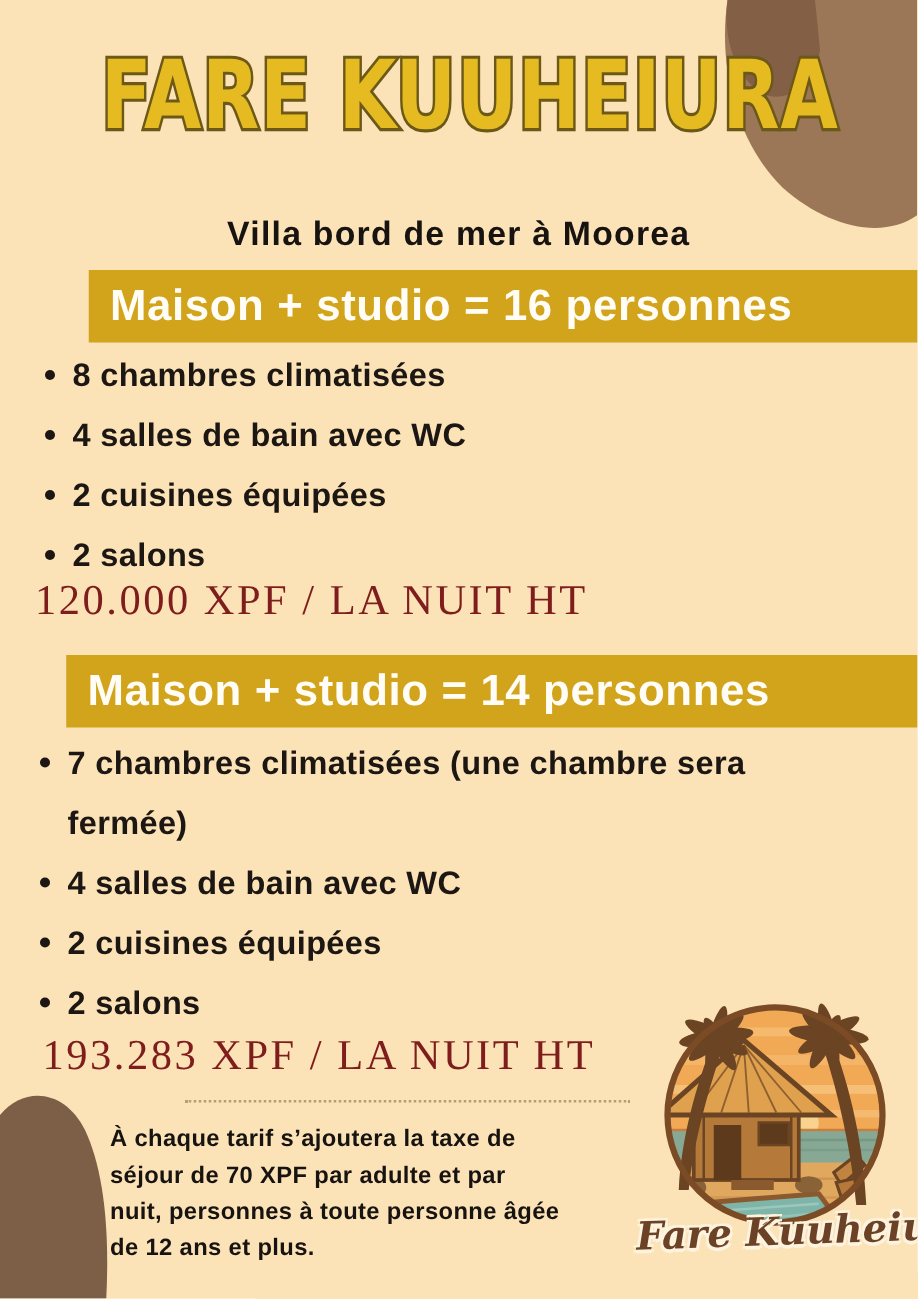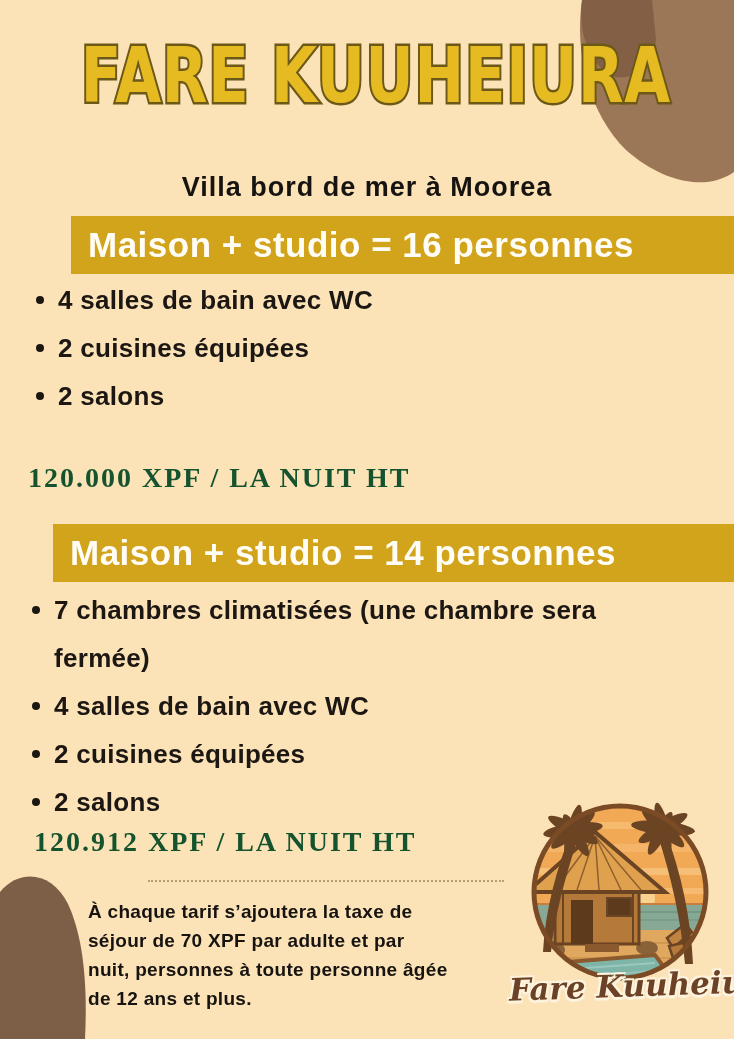--- a/index.html
+++ b/index.html
@@ -75,24 +75,24 @@
   .bullets .dot {
     position: absolute;
     left: 2px; top: 20px;
     width: 8px; height: 8px;
     border-radius: 50%;
     background: #1C1713;
   }
   .price {
     position: absolute;
     font-family: "Liberation Serif", serif;
-    font-weight: bold;
-    font-size: 28px;
+    font-weight: normal;
+    font-size: 34px;
     letter-spacing: 2px;
-    color: #14532d;
+    color: #7f1d1d;
     white-space: nowrap;
   }
   .price-1 { left: 28px; top: 462px; }
   .price-2 { left: 34px; top: 826px; }
 
   .divider {
     position: absolute;
     left: 148px; top: 880px;
     width: 356px; height: 0;
     border-top: 2px dotted rgba(125, 101, 62, 0.55);
@@ -139,36 +139,37 @@
     <path d="M0,28 C20,4 52,8 68,40 C82,70 88,115 85,175 L0,175 Z" fill="#7D5E46"></path>
   </svg>
 
   <div class="title">FARE KUUHEIURA</div>
   <div class="subtitle">Villa bord de mer à Moorea</div>
 
   <div class="banner banner-1">
     <span>Maison + studio = 16 personnes</span>
   </div>
   <ul class="bullets bullets-1">
+    <li><span class="dot"></span><span>8 chambres climatisées</span></li>
     <li><span class="dot"></span><span>4 salles de bain avec WC</span></li>
     <li><span class="dot"></span><span>2 cuisines équipées</span></li>
     <li><span class="dot"></span><span>2 salons</span></li>
   </ul>
   <div class="price price-1">120.000 XPF / LA NUIT HT</div>
 
   <div class="banner banner-2">
     <span>Maison + studio = 14 personnes</span>
   </div>
   <ul class="bullets bullets-2">
     <li><span class="dot"></span><span>7 chambres climatisées (une chambre sera fermée)</span></li>
     <li><span class="dot"></span><span>4 salles de bain avec WC</span></li>
     <li><span class="dot"></span><span>2 cuisines équipées</span></li>
     <li><span class="dot"></span><span>2 salons</span></li>
   </ul>
-  <div class="price price-2">120.912 XPF / LA NUIT HT</div>
+  <div class="price price-2">193.283 XPF / LA NUIT HT</div>
 
   <div class="divider"></div>
   <div class="tax-note">
     <div>À chaque tarif s’ajoutera la taxe de</div>
     <div>séjour de 70 XPF par adulte et par</div>
     <div>nuit, personnes à toute personne âgée</div>
     <div>de 12 ans et plus.</div>
   </div>
 
   <svg class="logo" viewBox="0 0 210 182">

